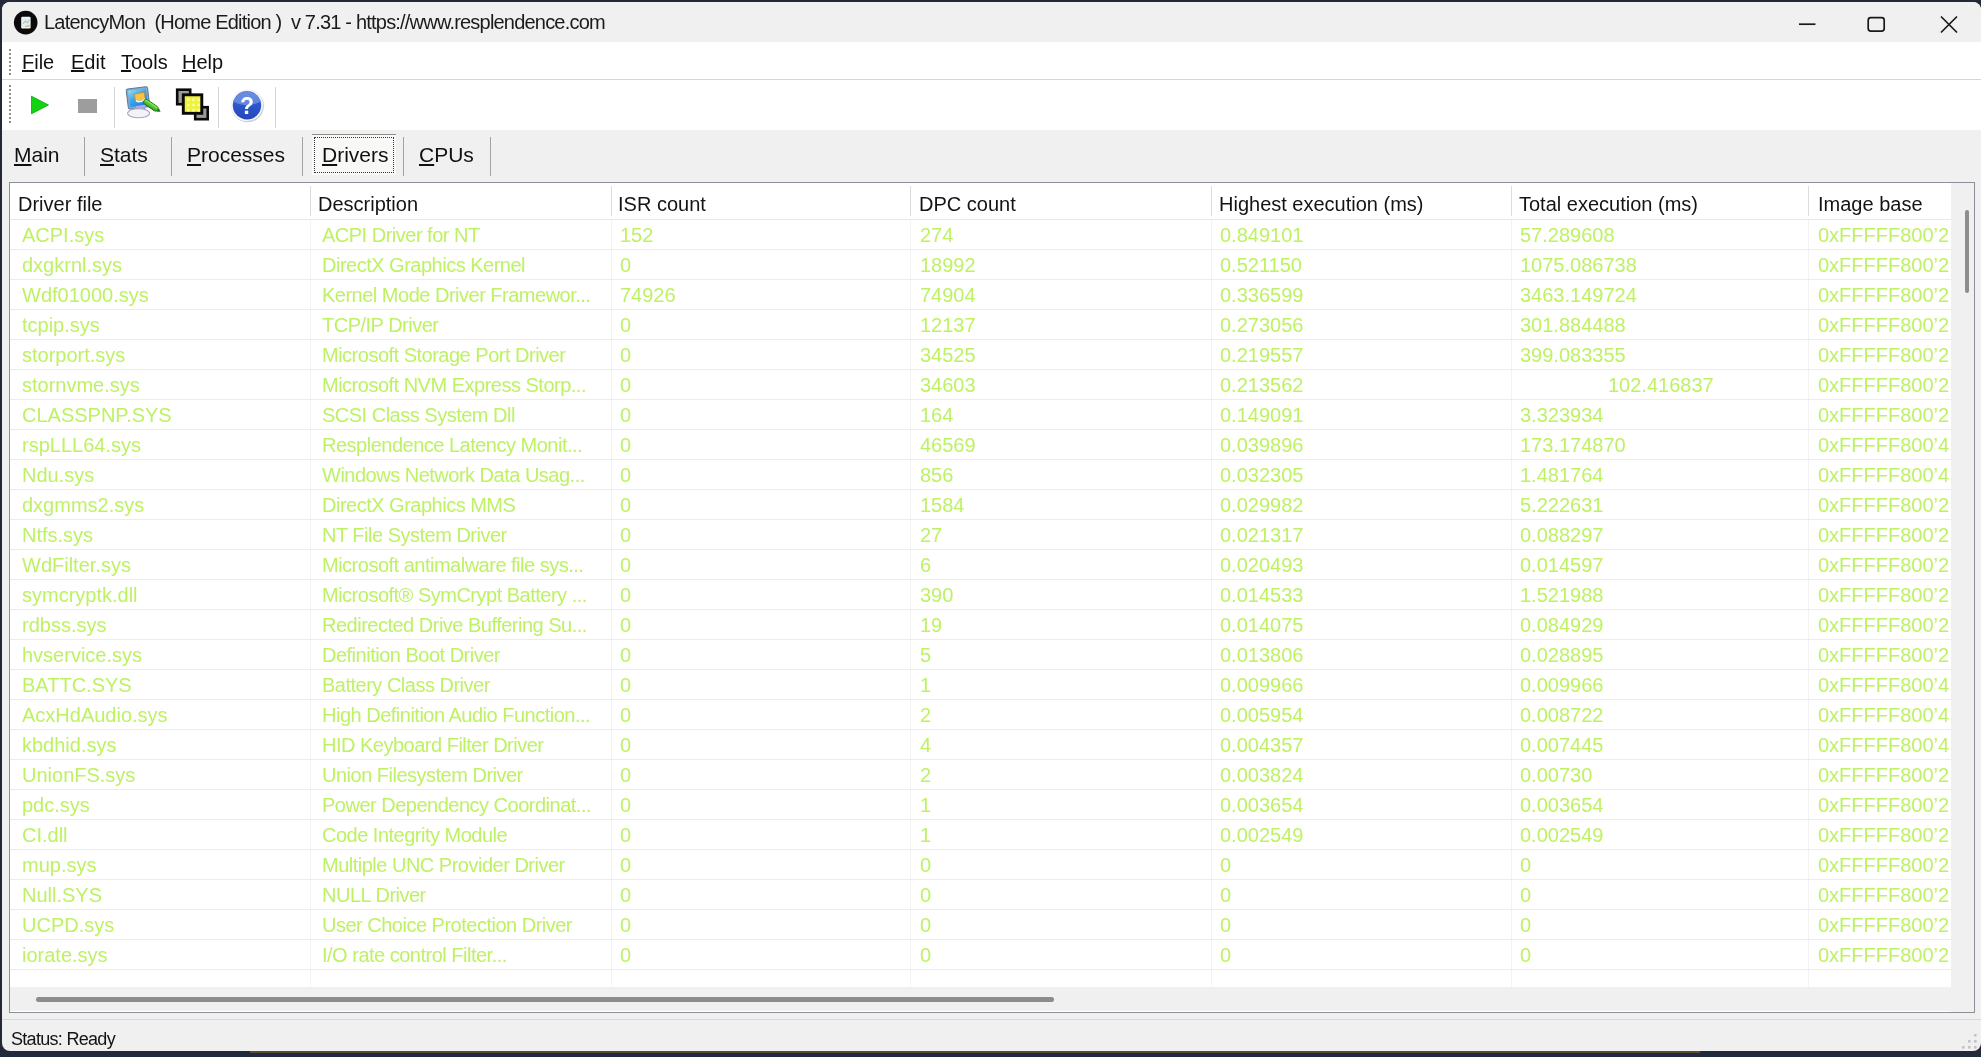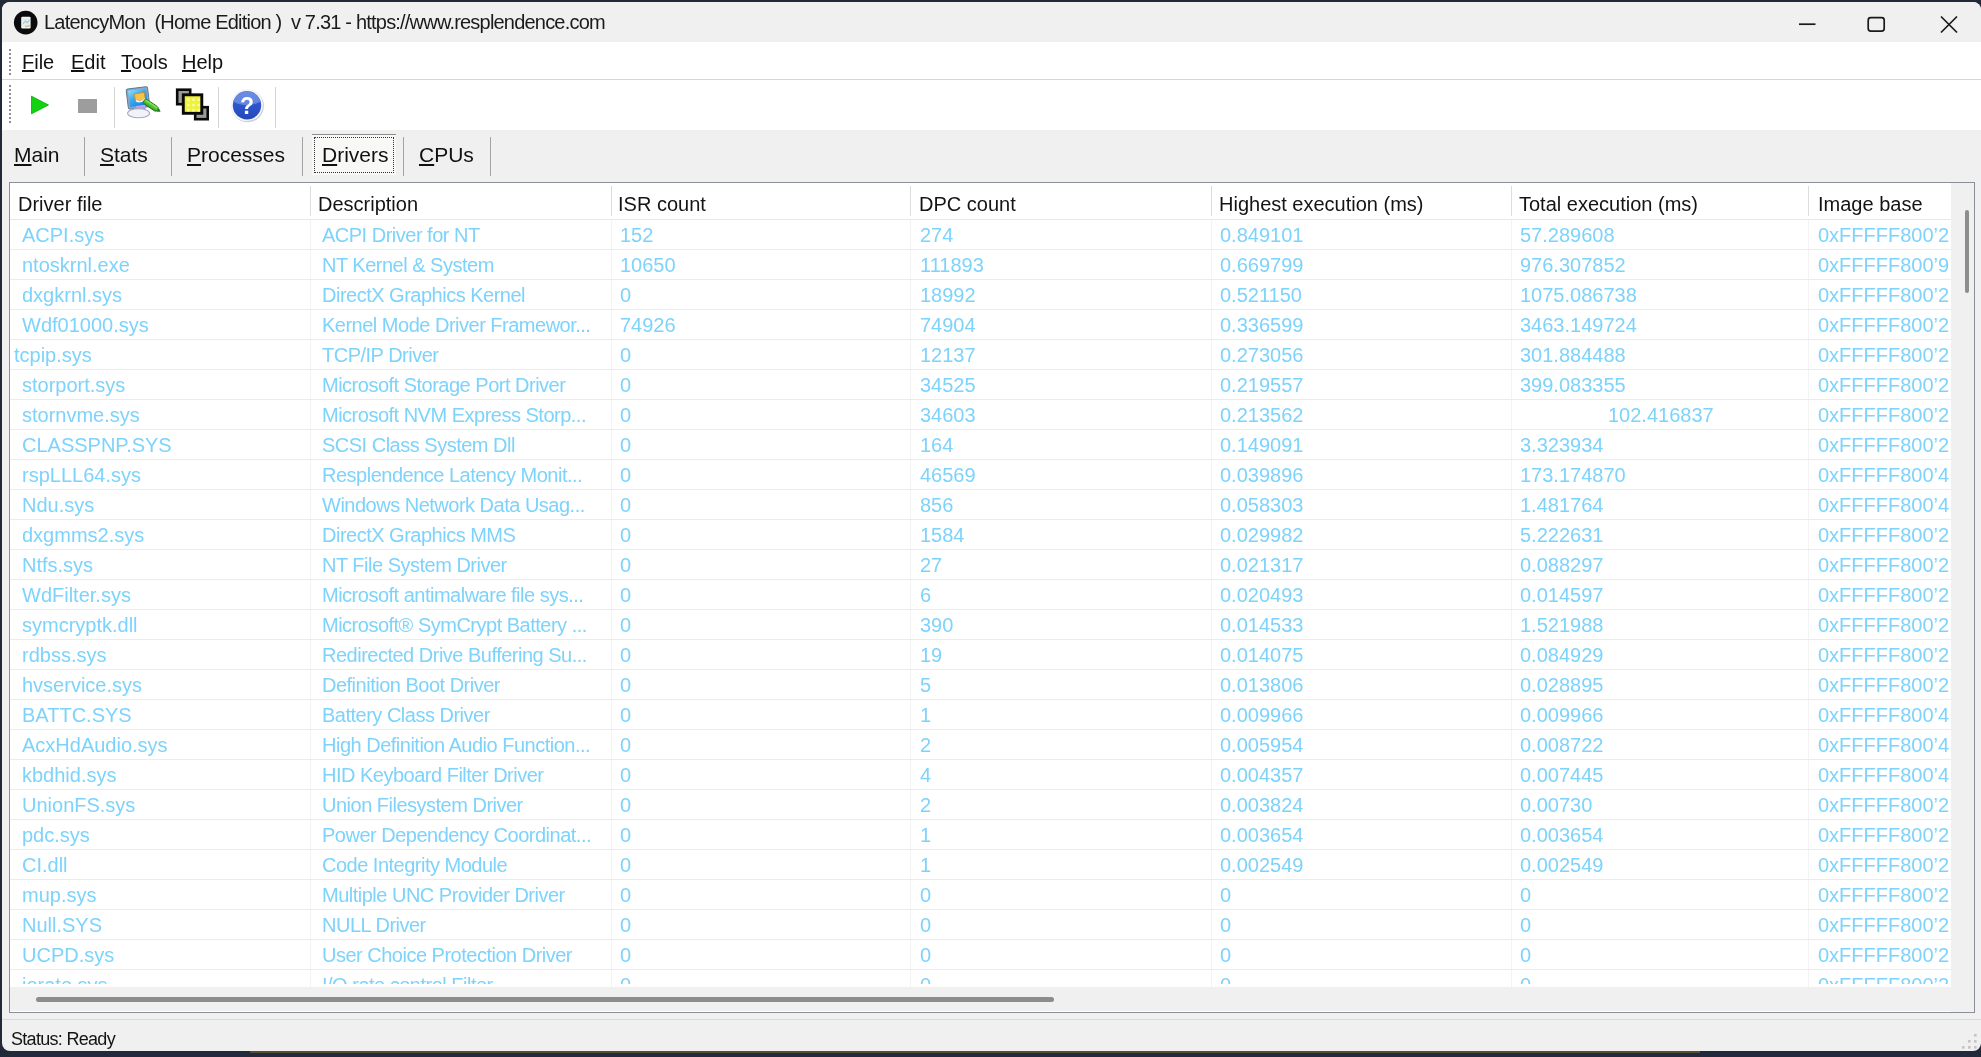--- a/index.html
+++ b/index.html
@@ -23,21 +23,21 @@
   .tabsep{position:absolute;top:137px;height:39px;width:1px;background:#a3a3a3}
   .seltab{position:absolute;left:312px;top:134px;width:84px;height:40px;background:#f8f8f7;border-top:1px solid #8d8d8d}
   .seltab .dot{position:absolute;left:2px;top:2px;right:2px;bottom:2px;border:1px dotted #333}
 
   .table{position:absolute;left:9px;top:182px;width:1966px;height:831px;background:#ffffff;border:1px solid #8a8f98;box-sizing:border-box}
   .thead{position:absolute;left:10px;top:183px;width:1941px;height:37px;font-size:20px;color:#141414}
   .thead i{position:absolute;top:0;height:37px;line-height:43px;font-style:normal;white-space:pre}
   .hline{position:absolute;left:10px;top:219px;width:1941px;height:1px;background:#e7e7e7}
   .vh{position:absolute;top:186px;height:30px;width:1px;background:#dcdcdc}
   .vb{position:absolute;top:220px;height:767px;width:1px;background:#f3f3f3}
-  .tbody{position:absolute;left:10px;top:220px;width:1941px;height:764px;overflow:hidden;font-size:20px;color:#7dd3fc}
+  .tbody{position:absolute;left:10px;top:220px;width:1941px;height:764px;overflow:hidden;font-size:20px;color:#bef264}
   .tr{position:relative;height:30px;border-bottom:1px solid #ececec;box-sizing:border-box}
   .tr i{position:absolute;top:0;height:30px;line-height:31px;font-style:normal;white-space:pre}
   .tr i.d{letter-spacing:-0.5px}
 
   
   .vtrack{position:absolute;left:1951px;top:183px;width:23px;height:829px;background:#f0f0f0}
   .vthumb{position:absolute;left:1965px;top:210px;width:4px;height:83px;background:#8d8d8d;border-radius:2px}
   .htrack{position:absolute;left:10px;top:987px;width:1941px;height:24px;background:#f0f0f0}
   .hthumb{position:absolute;left:36px;top:997px;width:1018px;height:5px;background:#8c8c8c;border-radius:2.5px}
 
@@ -189,48 +189,39 @@
 <div class="tr">
       <i style="left:12px">ACPI.sys</i>
       <i class="d" style="left:312px">ACPI Driver for NT</i>
       <i style="left:610px">152</i>
       <i style="left:910px">274</i>
       <i style="left:1210px">0.849101</i>
       <i style="left:1510px">57.289608</i>
       <i style="left:1808px">0xFFFFF800’2</i>
     </div>
 <div class="tr">
-      <i style="left:12px">ntoskrnl.exe</i>
-      <i class="d" style="left:312px">NT Kernel &amp; System</i>
-      <i style="left:610px">10650</i>
-      <i style="left:910px">111893</i>
-      <i style="left:1210px">0.669799</i>
-      <i style="left:1510px">976.307852</i>
-      <i style="left:1808px">0xFFFFF800’9</i>
-    </div>
-<div class="tr">
       <i style="left:12px">dxgkrnl.sys</i>
       <i class="d" style="left:312px">DirectX Graphics Kernel</i>
       <i style="left:610px">0</i>
       <i style="left:910px">18992</i>
       <i style="left:1210px">0.521150</i>
       <i style="left:1510px">1075.086738</i>
       <i style="left:1808px">0xFFFFF800’2</i>
     </div>
 <div class="tr">
       <i style="left:12px">Wdf01000.sys</i>
       <i class="d" style="left:312px">Kernel Mode Driver Framewor...</i>
       <i style="left:610px">74926</i>
       <i style="left:910px">74904</i>
       <i style="left:1210px">0.336599</i>
       <i style="left:1510px">3463.149724</i>
       <i style="left:1808px">0xFFFFF800’2</i>
     </div>
 <div class="tr">
-      <i style="left:4px">tcpip.sys</i>
+      <i style="left:12px">tcpip.sys</i>
       <i class="d" style="left:312px">TCP/IP Driver</i>
       <i style="left:610px">0</i>
       <i style="left:910px">12137</i>
       <i style="left:1210px">0.273056</i>
       <i style="left:1510px">301.884488</i>
       <i style="left:1808px">0xFFFFF800’2</i>
     </div>
 <div class="tr">
       <i style="left:12px">storport.sys</i>
       <i class="d" style="left:312px">Microsoft Storage Port Driver</i>
@@ -265,21 +256,21 @@
       <i style="left:910px">46569</i>
       <i style="left:1210px">0.039896</i>
       <i style="left:1510px">173.174870</i>
       <i style="left:1808px">0xFFFFF800’4</i>
     </div>
 <div class="tr">
       <i style="left:12px">Ndu.sys</i>
       <i class="d" style="left:312px">Windows Network Data Usag...</i>
       <i style="left:610px">0</i>
       <i style="left:910px">856</i>
-      <i style="left:1210px">0.058303</i>
+      <i style="left:1210px">0.032305</i>
       <i style="left:1510px">1.481764</i>
       <i style="left:1808px">0xFFFFF800’4</i>
     </div>
 <div class="tr">
       <i style="left:12px">dxgmms2.sys</i>
       <i class="d" style="left:312px">DirectX Graphics MMS</i>
       <i style="left:610px">0</i>
       <i style="left:910px">1584</i>
       <i style="left:1210px">0.029982</i>
       <i style="left:1510px">5.222631</i>

